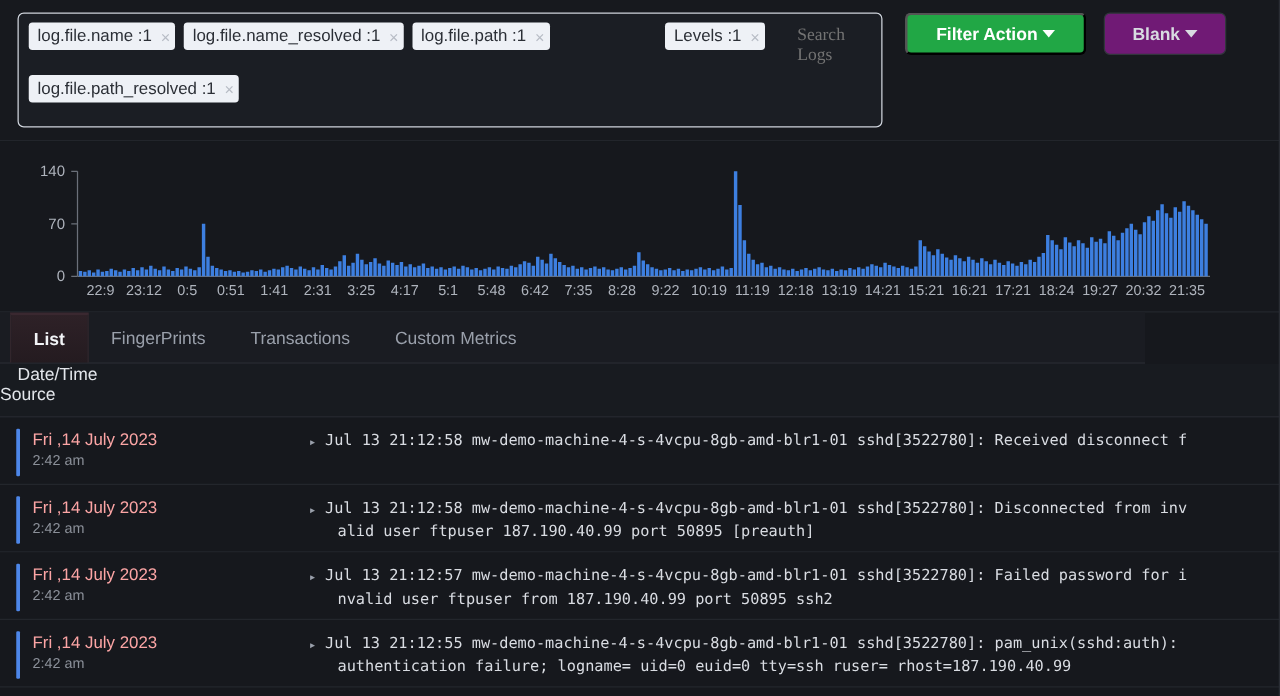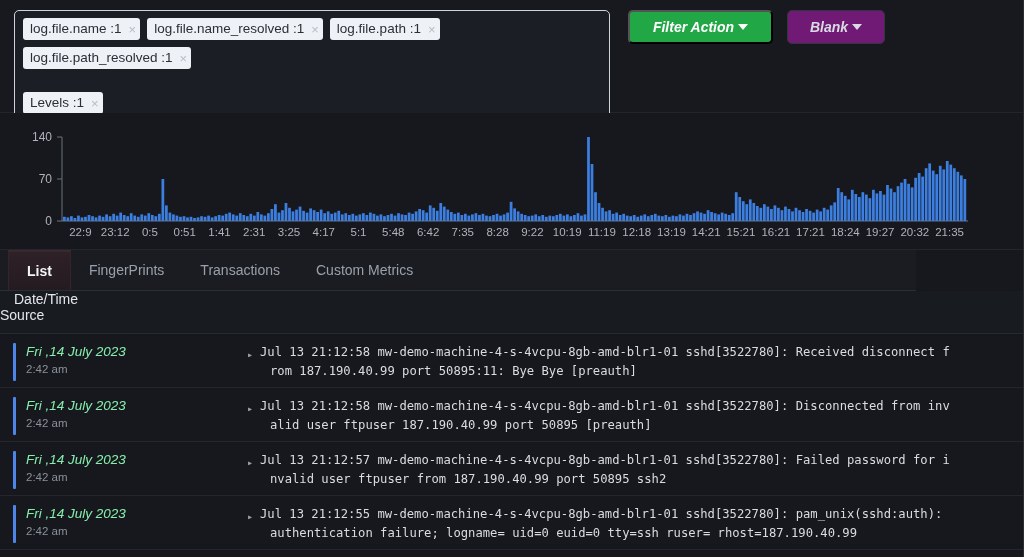--- a/index.html
+++ b/index.html
@@ -13,26 +13,26 @@
 
   
   .topbar {
     position: absolute; left: 0; top: 0; width: 1024px; height: 113px;
     background: #17191e;
     border-bottom: 1px solid #22252b;
     display: flex; align-items: flex-start;
     padding: 10px 12px 0 14px;
   }
   .search-box {
-    width: 596px; min-height: 92px;
+    width: 692px; min-height: 92px;
     background: #1b1e24;
     border: 1px solid #cfd4dc;
     border-radius: 5px;
     padding: 7px 8px 6px 8px;
-    display: flex; flex-direction: column; gap: 23px;
+    display: flex; flex-direction: row; gap: 23px;
   }
   .chip-row { display: flex; flex-wrap: wrap; gap: 7px; }
   .chip {
     display: inline-flex; align-items: center;
     background: #eef1f6; color: #2b2f36;
     border-radius: 3px;
     height: 22px;
     padding: 0 4px 0 7px;
     font-size: 13.5px; line-height: 22px;
     white-space: nowrap;
@@ -44,21 +44,21 @@
   .search-placeholder {
     color: #737373; font-size: 14px;
     padding: 3px 2px 4px 3px;
     font-family: Liberation Serif, serif;
   }
 
   .btn {
     height: 34px; border-radius: 5px;
     display: inline-flex; align-items: center; justify-content: center;
     gap: 4px; font-size: 14px; cursor: pointer;
-    padding: 0 14px; white-space: nowrap; font-style: italic;
+    padding: 0 14px; white-space: nowrap;
   }
   .btn-primary {
     background: #21a745; color: #ffffff; font-weight: bold;
     margin-left: 18px; width: 145px;
   }
   .btn-secondary {
     background: #701a75; color: #d8dbe1; font-weight: bold;
     border: 1px solid #32363d;
     margin-left: 14px; width: 98px;
   }
@@ -122,21 +122,21 @@
     padding-top: 9px;
   }
   .row-date {
     width: 240px; display: flex; align-items: flex-start;
     padding-left: 13px; position: relative;
   }
   .accent {
     width: 3px; height: 38px; background: #4d86e8; border-radius: 1px;
     margin-right: 10px; flex: none;
   }
-  .date-main { font-size: 13.5px; color: #86efac; line-height: 17px; font-style: italic; }
+  .date-main { font-size: 13.5px; color: #fca5a5; line-height: 17px; }
   .date-sub  { font-size: 11.5px; color: #8b9099; line-height: 16px; margin-top: 1px; }
   .row-msg {
     flex: 1; font-family: "DejaVu Sans Mono", monospace;
     font-size: 12.2px; line-height: 19px; color: #d9dce2;
     padding-right: 10px; position: relative;
   }
   .msg-arrow {
     position: absolute; left: 7px; top: 2px;
     color: #9aa0ab; font-size: 10px;
   }
@@ -516,21 +516,21 @@
     <div class="log-row">
       <div class="row-date">
         <div class="accent" style="background: rgb(77, 134, 232);"></div>
         <div>
           <div class="date-main">Fri ,14 July 2023</div>
           <div class="date-sub">2:42 am</div>
         </div>
       </div>
       <div class="row-msg">
         <span class="msg-arrow">▸</span>
-        <span class="msg-text"><span>Jul 13 21:12:58 mw-demo-machine-4-s-4vcpu-8gb-amd-blr1-01 sshd[3522780]: Received disconnect f</span><span class="l2">rom 187.190.40.99 port 50895:11: Bye Bye [preauth]</span></span>
+        <span class="msg-text"><span>Jul 13 21:12:58 mw-demo-machine-4-s-4vcpu-8gb-amd-blr1-01 sshd[3522780]: Received disconnect f</span></span>
       </div>
     </div>
     <div class="log-row">
       <div class="row-date">
         <div class="accent" style="background: rgb(77, 134, 232);"></div>
         <div>
           <div class="date-main">Fri ,14 July 2023</div>
           <div class="date-sub">2:42 am</div>
         </div>
       </div>

